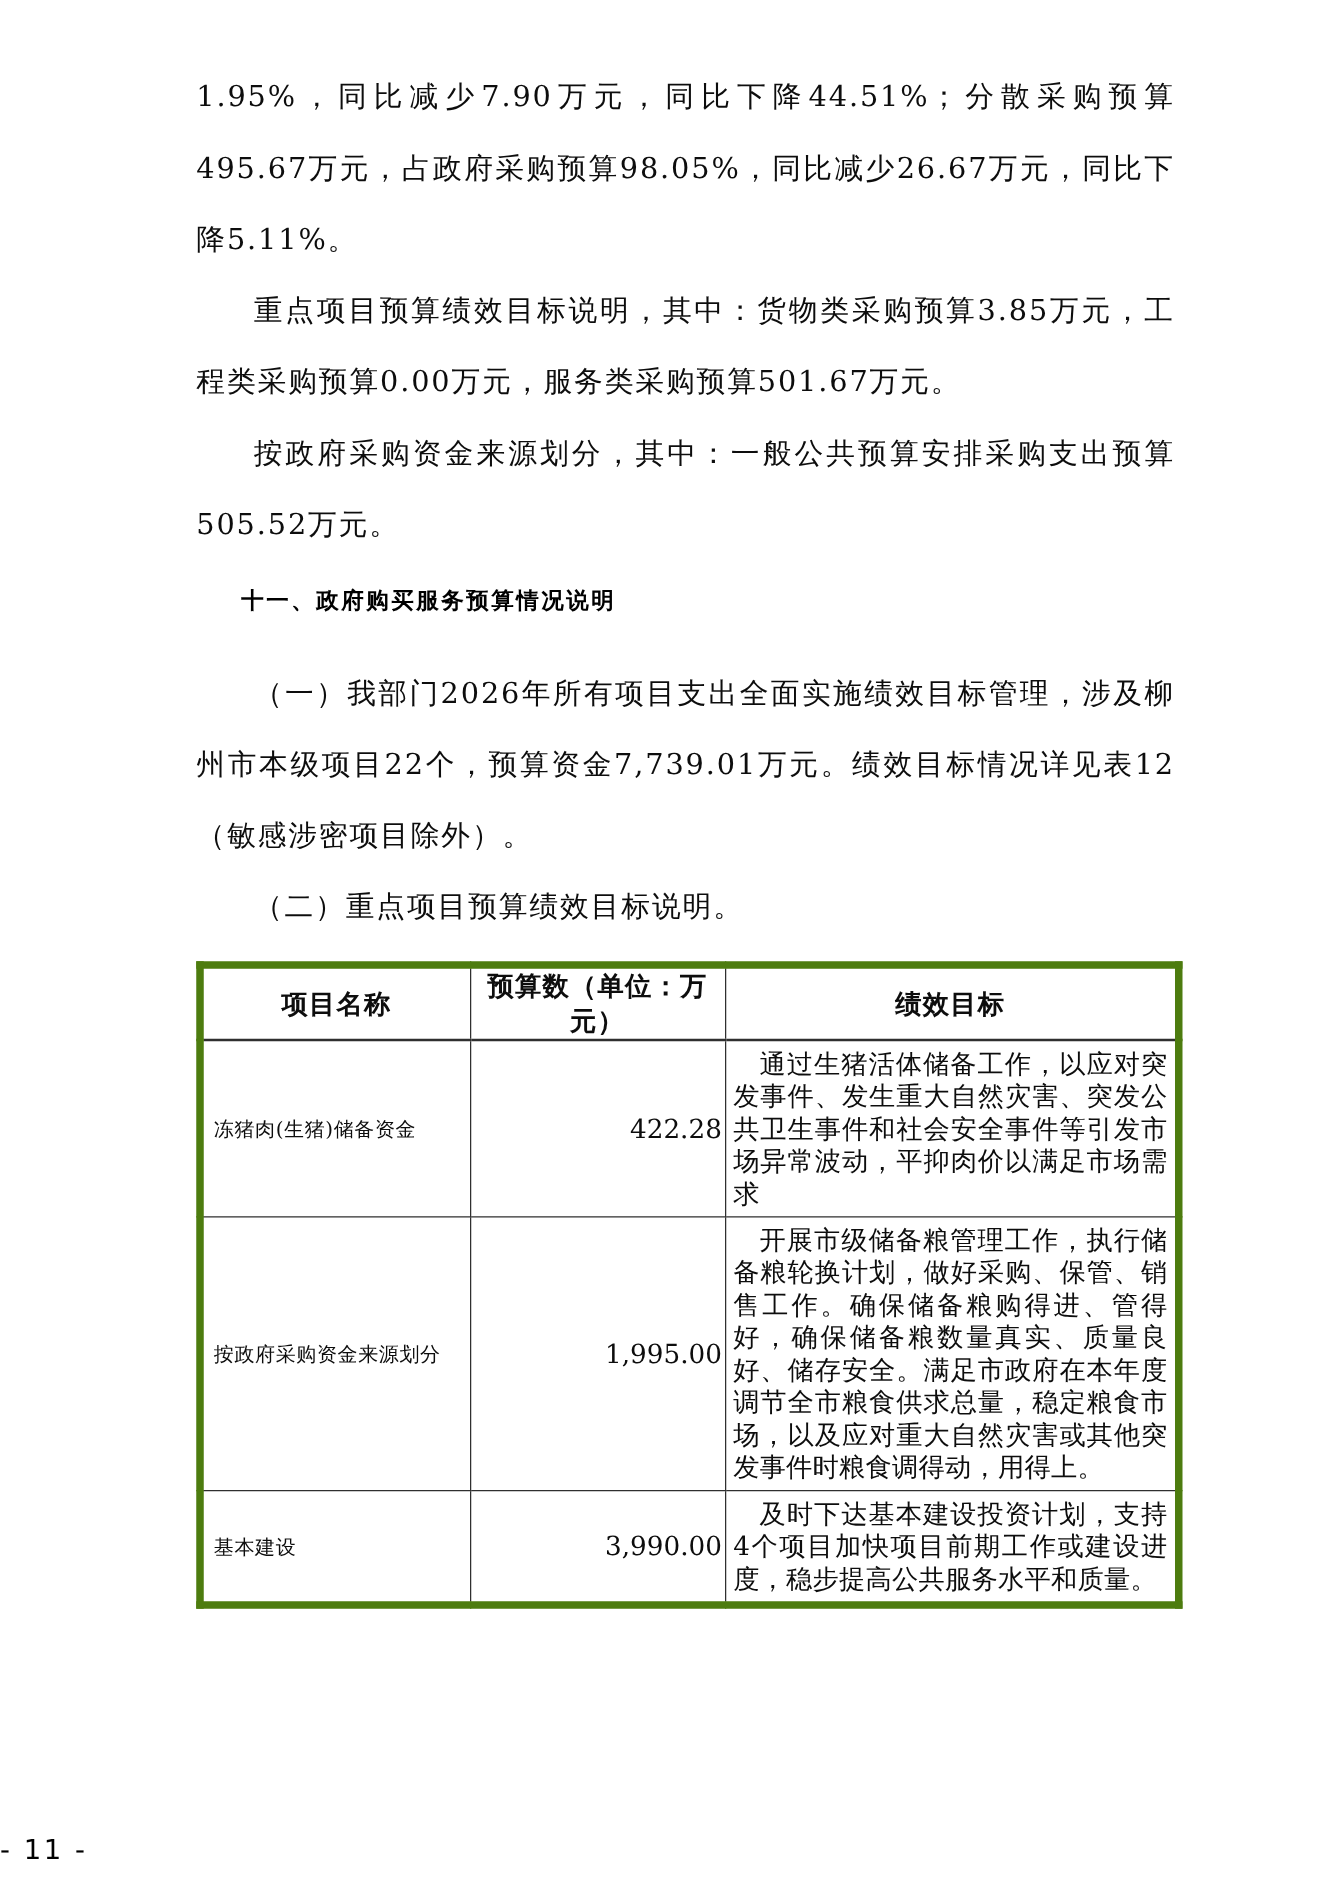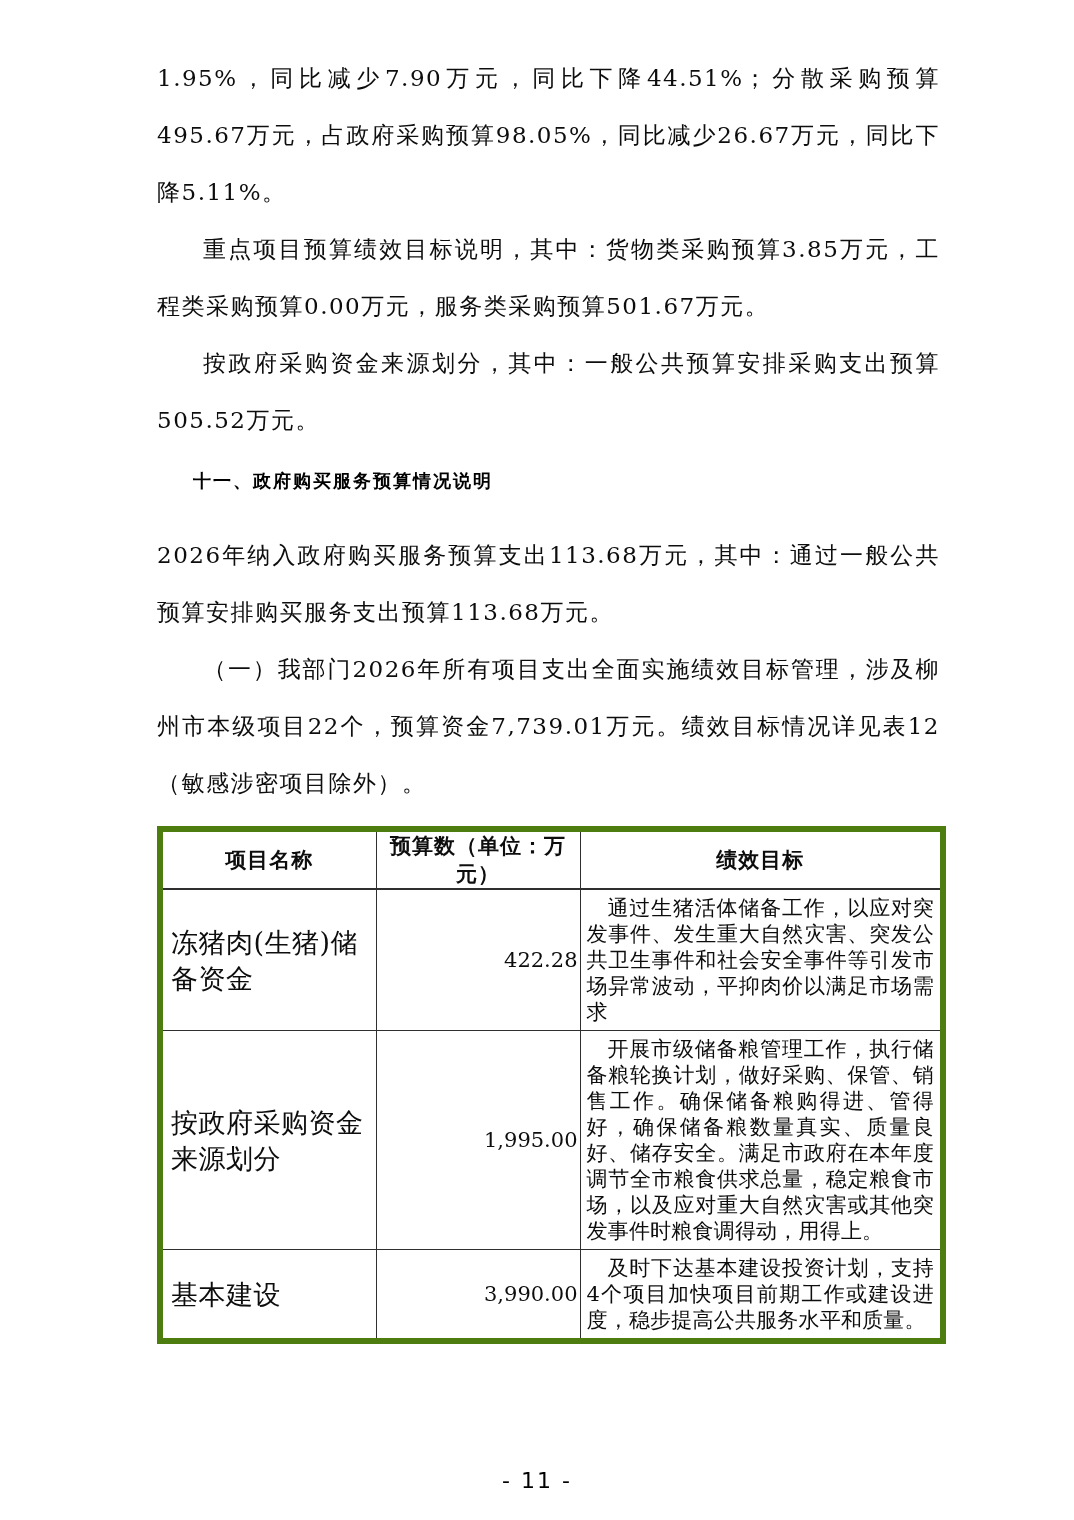--- a/index.html
+++ b/index.html
@@ -52,21 +52,21 @@
   table.perf th {
     font-family: "DejaVu Sans", "Liberation Sans", sans-serif;
     font-weight: bold;
     font-size: 21px;
     letter-spacing: 1px;
     height: 36px;
     text-align: center;
     border-bottom: 2px solid #2f2f2f;
   }
   td.c-name {
-    font-size: 27px;
+    font-size: 16px;
     text-align: left;
     padding: 6px 4px 4px 8px;
     letter-spacing: 0.5px;
   }
   td.c-budget {
     font-size: 21px;
     text-align: right;
     padding: 6px 2px;
   }
   td.c-target {
@@ -80,43 +80,42 @@
     text-align: justify;
   }
   tr.row-1 { height: 114px; }
   tr.row-2 { height: 196px; }
   tr.row-3 { height: 87px; }
   .page-number {
     position: absolute;
     left: 0;
     width: 1074px;
     top: 1468px;
-    text-align: center;
     font-family: "DejaVu Sans", "Liberation Sans", sans-serif;
     font-size: 22px;
     letter-spacing: 2px;
     color: #000000;
   }
 </style>
 </head>
 <body>
 
 <div class="page">
   <div class="content">
 
     <p class="body">1.95%，同比减少7.90万元，同比下降44.51%；分散采购预算495.67万元，占政府采购预算98.05%，同比减少26.67万元，同比下降5.11%。</p>
     <p class="body indent">重点项目预算绩效目标说明，其中：货物类采购预算3.85万元，工程类采购预算0.00万元，服务类采购预算501.67万元。</p>
     <p class="body indent">按政府采购资金来源划分，其中：一般公共预算安排采购支出预算505.52万元。</p>
 
     <h2 class="sec-heading">十一、政府购买服务预算情况说明</h2>
 
-    <p class="body">2026年纳入政府购买服务预算支出113.68万元，其中：通过一般公共预算安排购买服务支出预算113.68万元。</p>
 
 
     <p class="body indent">（一）我部门2026年所有项目支出全面实施绩效目标管理，涉及柳州市本级项目22个，预算资金7,739.01万元。绩效目标情况详见表12（敏感涉密项目除外）。</p>
+    <p class="body indent">（二）重点项目预算绩效目标说明。</p>
 
     <table class="perf">
       <colgroup>
         <col style="width:216px">
         <col style="width:204px">
         <col style="width:363px">
       </colgroup>
       <thead>
         <tr>
           <th>项目名称</th>

